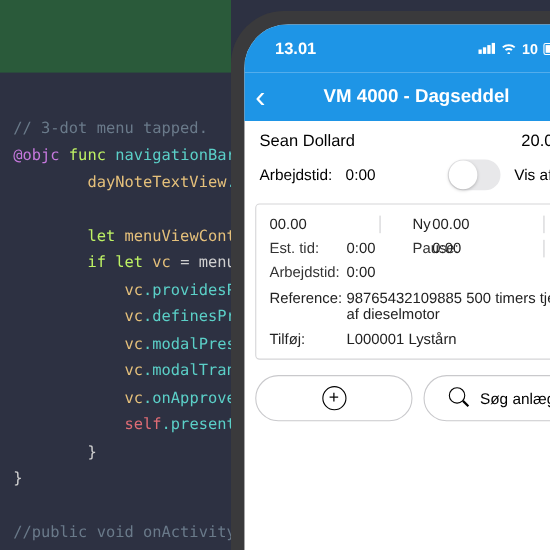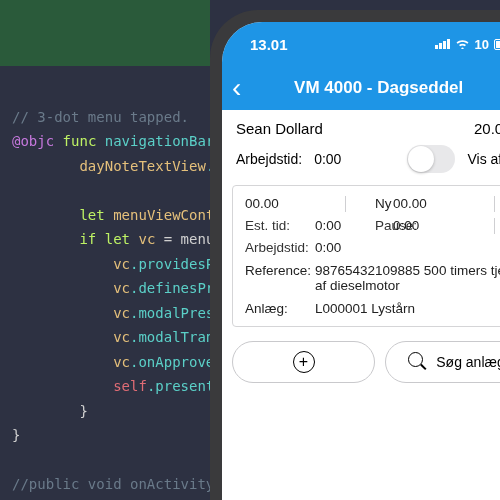--- a/index.html
+++ b/index.html
@@ -143,21 +143,21 @@
 
           <span class="k">Pause:</span>
           <span>0:00</span>
           <span class="sep"></span>
           <span class="k">Arbejdstid:</span>
           <span>0:00</span>
         </div>
         <div class="ref-row">
           <span class="k">Reference:</span>
           <span class="v">98765432109885 500 timers tjek af dieselmotor</span>
-          <span class="k">Anlæg:</span>
+          <span class="k">Tilføj:</span>
           <span class="v">L000001 Lystårn</span>
         </div>
       </div>
 
       <div class="btn-row">
         <div class="pill">
           <span class="icon-plus">+</span>
         </div>
         <div class="pill">
           <span class="icon-search"></span>

